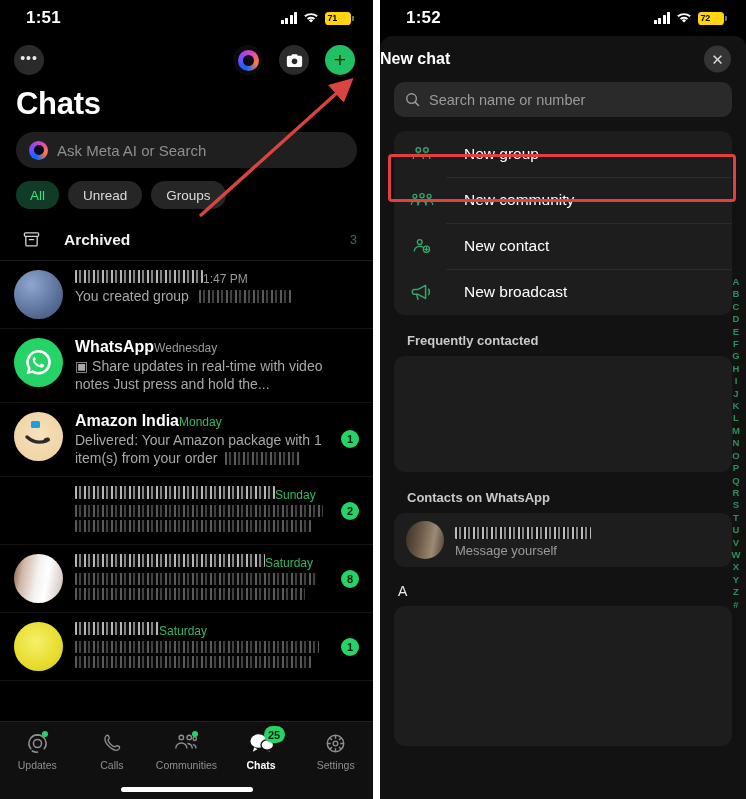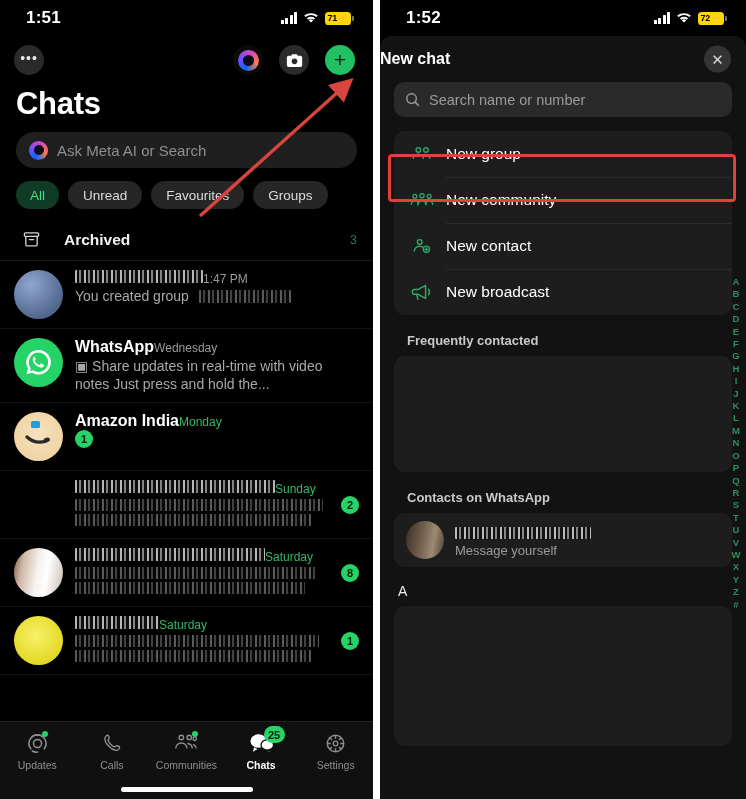--- a/index.html
+++ b/index.html
@@ -153,21 +153,21 @@
     width: 27px; height: 27px; border-radius: 50%; background: #343434; color: #d8d8d8;
     display: flex; align-items: center; justify-content: center; font-size: 15px;
   }
   .r-search {
     margin: 0 14px; height: 35px; border-radius: 10px; background: #2a2a2a;
     display: flex; align-items: center; gap: 9px; padding: 0 11px;
   }
   .r-search-ph { color: #9a9a9f; font-size: 14.5px; }
 
   .action-card { margin: 14px 14px 0 14px; background: #1d1d1d; border-radius: 11px; overflow: hidden; }
-  .action-row { height: 46px; display: flex; align-items: center; padding: 0 16px; gap: 12px; position: relative; }
+  .action-row { height: 46px; display: flex; align-items: center; padding: 0 16px; gap: 30px; position: relative; }
   .action-row + .action-row::before {
     content: ""; position: absolute; left: 52px; right: 0; top: 0; height: .5px; background: #2b2b2b;
   }
   .action-ico { width: 24px; display: flex; justify-content: center; color: #2fa86a; }
   .action-label { font-size: 15.5px; color: #fff; }
 
   .sec-head { font-size: 13px; font-weight: 700; color: #c9c9c9; padding: 18px 0 8px 14px; margin-left: 13px; }
   .blank-card { margin: 0 14px; background: #1d1d1d; border-radius: 11px; }
   .contact-card { margin: 0 14px; background: #1d1d1d; border-radius: 11px; padding: 8px 12px; display: flex; align-items: center; gap: 11px; }
   .c-avatar { width: 38px; height: 38px; border-radius: 50%; background: linear-gradient(100deg,#3a2e25,#6f5c4a 40%,#9c8a74 70%,#4a3d31); flex: 0 0 38px; }
@@ -236,21 +236,20 @@
     <div class="page-title">Chats</div>
 
     <div class="search-pill">
       <span class="meta-ring"></span>
       <span class="search-ph">Ask Meta AI or Search</span>
     </div>
 
     <div class="filters">
       <div class="chip active">All</div>
       <div class="chip">Unread</div>
-      <div class="chip">Favourites</div>
       <div class="chip">Groups</div>
     </div>
 
     <div class="archived-row">
       <span class="arch-icon">
         <svg width="17" height="17" viewBox="0 0 18 18">
             <rect x="1.5" y="2" width="15" height="3.6" rx="1" stroke="#d4d4d4" stroke-width="1.4" fill="none"></rect>
             <path d="M3 6.2v8a1.6 1.6 0 0 0 1.6 1.6h8.8A1.6 1.6 0 0 0 15 14.2v-8" stroke="#d4d4d4" stroke-width="1.4" fill="none"></path>
             <path d="M6.8 9.2h4.4" stroke="#d4d4d4" stroke-width="1.4" stroke-linecap="round"></path>
           </svg>
@@ -297,20 +296,24 @@
             <path d="M31 27.6c2.6-1.4 4-1 3.6.6" stroke="#2b2b2b" stroke-width="2.6" fill="none" stroke-linecap="round"></path>
             <rect x="17" y="9" width="9" height="7" rx="1.6" fill="#1f9fe0"></rect>
           </svg>
         </div>
         <div class="chat-body">
           <div class="chat-line1">
             <span class="chat-name">Amazon India</span>
             <span class="chat-time green">Monday</span>
           </div>
           <div style="display:flex;align-items:flex-start;gap:8px">
+            <div class="chat-snip" style="flex:1">
+              <span>Delivered: Your Amazon package with 1 item(s) from your order</span>
+              <span class="redact dim" style="width:76px;margin-left:4px"></span>
+            </div>
             <div class="chat-meta">
               <span class="badge">1</span>
             </div>
           </div>
         </div>
       </div>
 
       <div class="chat-row">
         <div class="avatar av-skin1"></div>
         <div class="chat-body">

